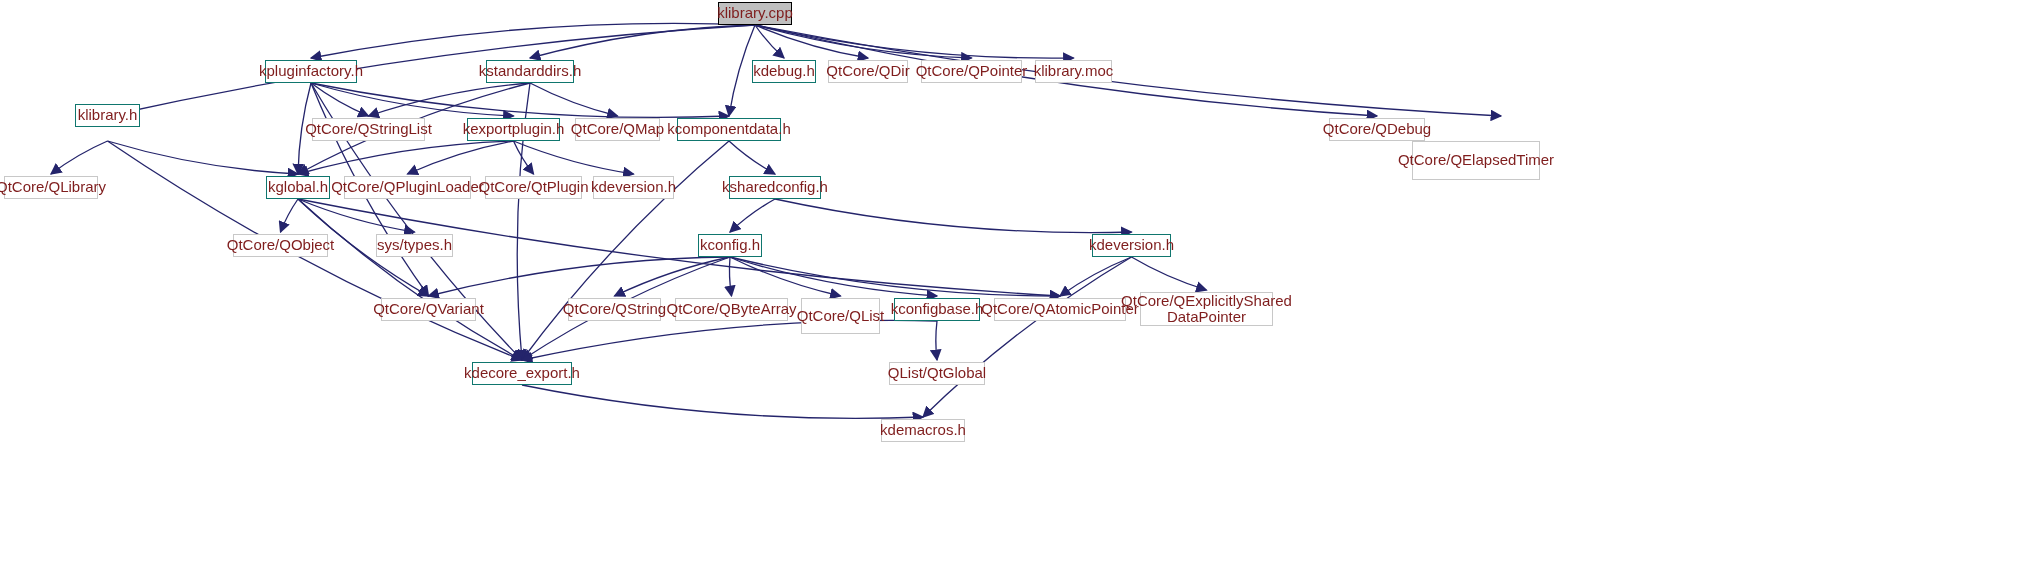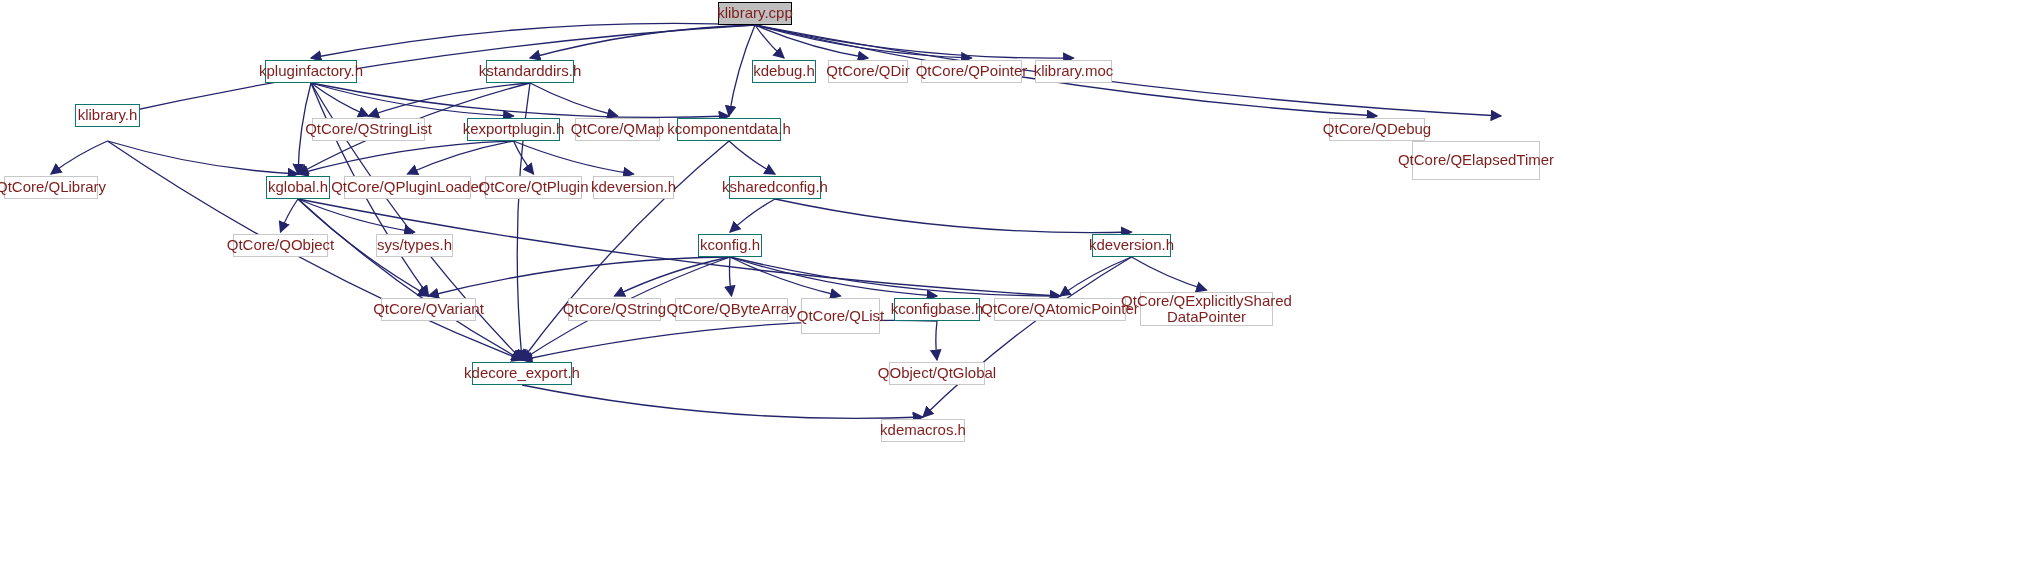--- a/index.html
+++ b/index.html
@@ -98,15 +98,15 @@
     <div class="node kde" style="left: 1092px; top: 234px; width: 79px; height: 23px;">kdeversion.h</div>
     <div class="node" style="left: 381px; top: 298px; width: 95px; height: 23px;">QtCore/QVariant</div>
     <div class="node" style="left: 568px; top: 298px; width: 93px; height: 23px;">QtCore/QString</div>
     <div class="node" style="left: 675px; top: 298px; width: 113px; height: 23px;">QtCore/QByteArray</div>
     <div class="node" style="left: 801px; top: 298px; width: 79px; height: 36px;">QtCore/QList</div>
     <div class="node kde" style="left: 894px; top: 298px; width: 86px; height: 23px;">kconfigbase.h</div>
     <div class="node" style="left: 994px; top: 298px; width: 132px; height: 23px;">QtCore/QAtomicPointer</div>
     <div class="node" style="left: 1140px; top: 292px; width: 133px; height: 34px;">QtCore/QExplicitlyShared
 DataPointer</div>
     <div class="node kde" style="left: 472px; top: 362px; width: 100px; height: 23px;">kdecore_export.h</div>
-    <div class="node" style="left: 889px; top: 362px; width: 96px; height: 23px;">QObject/QtGlobal</div>
+    <div class="node" style="left: 889px; top: 362px; width: 96px; height: 23px;">QList/QtGlobal</div>
     <div class="node" style="left: 881px; top: 419px; width: 84px; height: 23px;">kdemacros.h</div>
   </div>
 
 </body></html>

